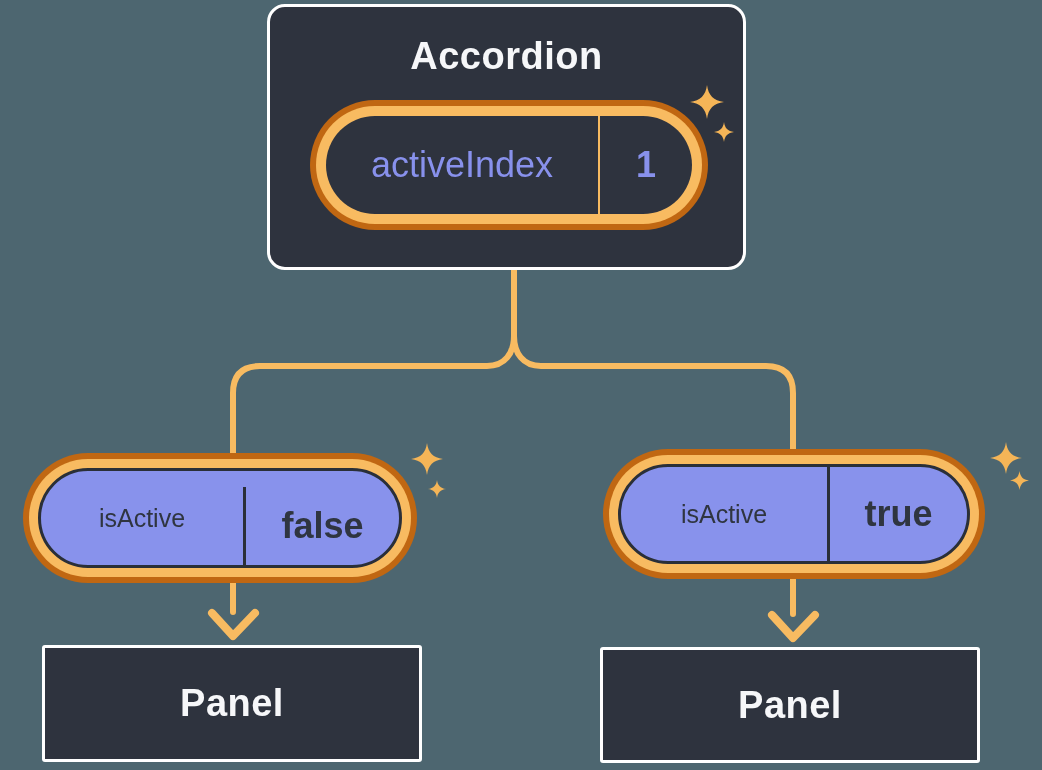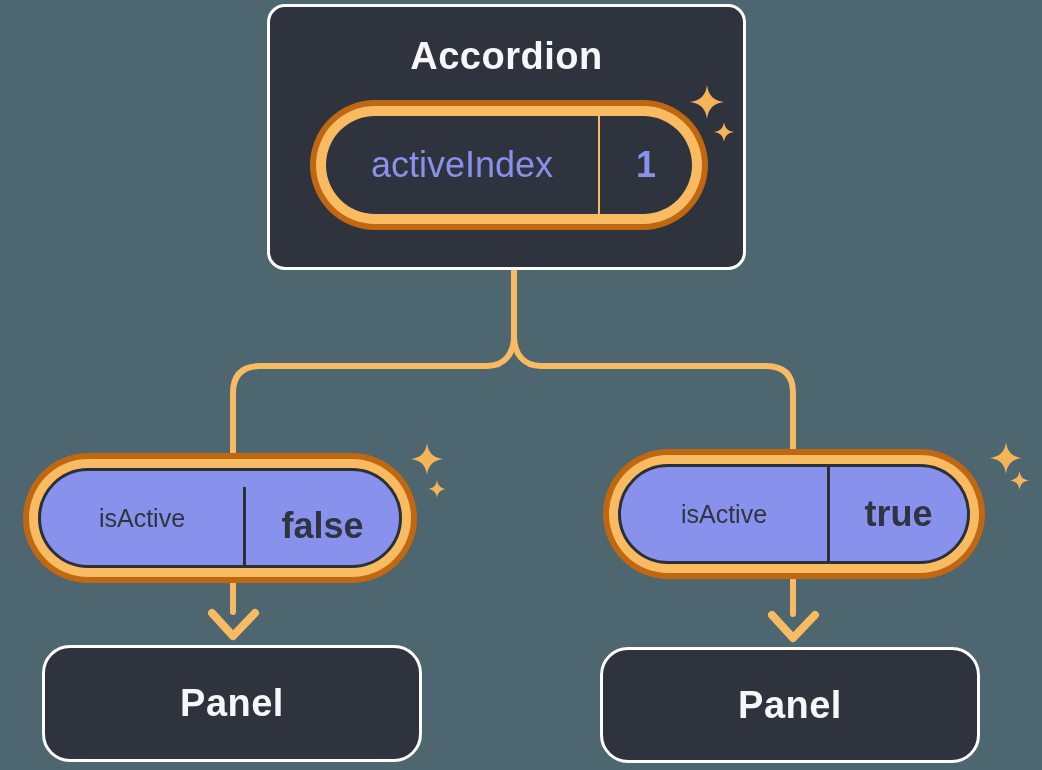--- a/index.html
+++ b/index.html
@@ -30,21 +30,21 @@
   .card-title {
     margin-top: 28px;
     text-align: center;
     font-size: 38px;
     font-weight: 600;
     letter-spacing: .5px;
   }
   .panel-card {
     display:flex; align-items:center; justify-content:center;
     font-size: 38px; font-weight: 600; letter-spacing:.5px;
-    border-radius: 28px;
+    border-radius: 3px;
   }
   .panel-left  { left:42px;  top:645px; width:380px; height:117px; }
   .panel-right { left:600px; top:647px; width:380px; height:116px; }
 
   
   .pill {
     position:absolute;
     background: var(--orange);
     border-radius: 999px;
     padding: 6px;

